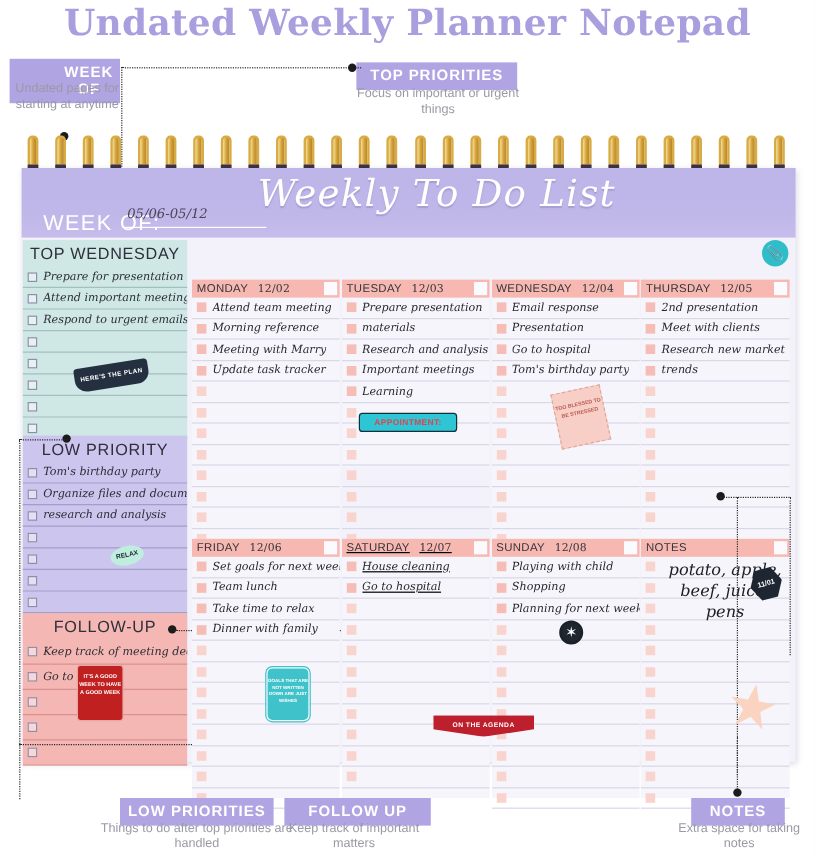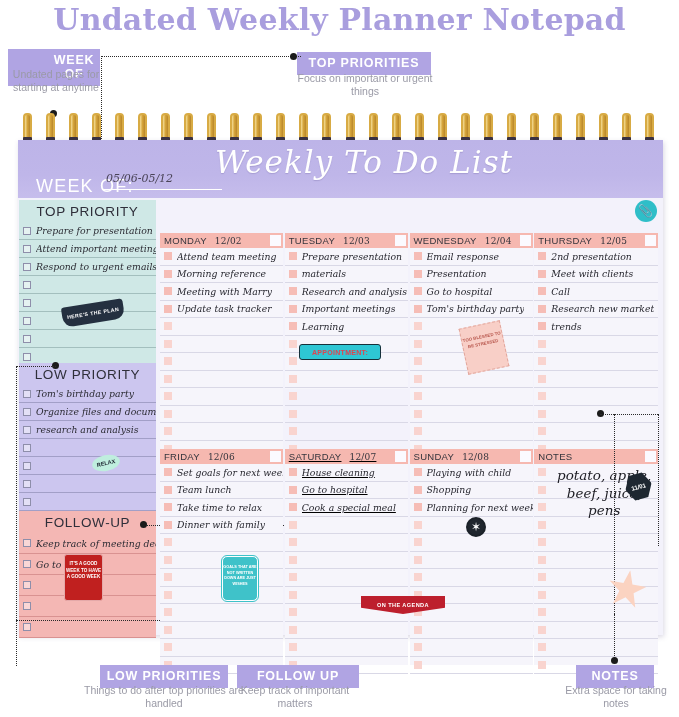--- a/index.html
+++ b/index.html
@@ -499,21 +499,21 @@
 
 <div class="pad">
   <div class="pad-header"></div>
   <div class="script-title">Weekly To Do List</div>
   <div class="weekof-label">WEEK OF:</div>
   <div class="weekof-rule"></div>
   <div class="weekof-value">05/06-05/12</div>
 </div>
 
 <div class="panel panel-top">
-  <div class="panel-title">TOP PRIORITY</div>
+  <div class="panel-title">TOP WEDNESDAY</div>
   <div id="panel-rows-0">
       <div class="prow">
         <span class="cbox"></span>
         <span class="ptext">Prepare for presentation</span>
       </div>
       <div class="prow">
         <span class="cbox"></span>
         <span class="ptext">Attend important meetings</span>
       </div>
       <div class="prow">
@@ -794,24 +794,20 @@
       <div class="drow">
         <span class="dsq"></span>
         <span class="dtext">2nd presentation</span>
       </div>
       <div class="drow">
         <span class="dsq"></span>
         <span class="dtext">Meet with clients</span>
       </div>
       <div class="drow">
         <span class="dsq"></span>
-        <span class="dtext">Call</span>
-      </div>
-      <div class="drow">
-        <span class="dsq"></span>
         <span class="dtext">Research new market</span>
       </div>
       <div class="drow">
         <span class="dsq"></span>
         <span class="dtext">trends</span>
       </div>
       <div class="drow">
         <span class="dsq empty"></span>
         <span class="dtext"></span>
       </div>
@@ -901,24 +897,20 @@
         <span class="daydate">12/07</span>
         <span class="daybox"></span>
       </div>
       <div class="drow">
         <span class="dsq"></span>
         <span class="dtext">House cleaning</span>
       </div>
       <div class="drow">
         <span class="dsq"></span>
         <span class="dtext">Go to hospital</span>
-      </div>
-      <div class="drow">
-        <span class="dsq"></span>
-        <span class="dtext">Cook a special meal</span>
       </div>
       <div class="drow">
         <span class="dsq empty"></span>
         <span class="dtext"></span>
       </div>
       <div class="drow">
         <span class="dsq empty"></span>
         <span class="dtext"></span>
       </div>
       <div class="drow">

